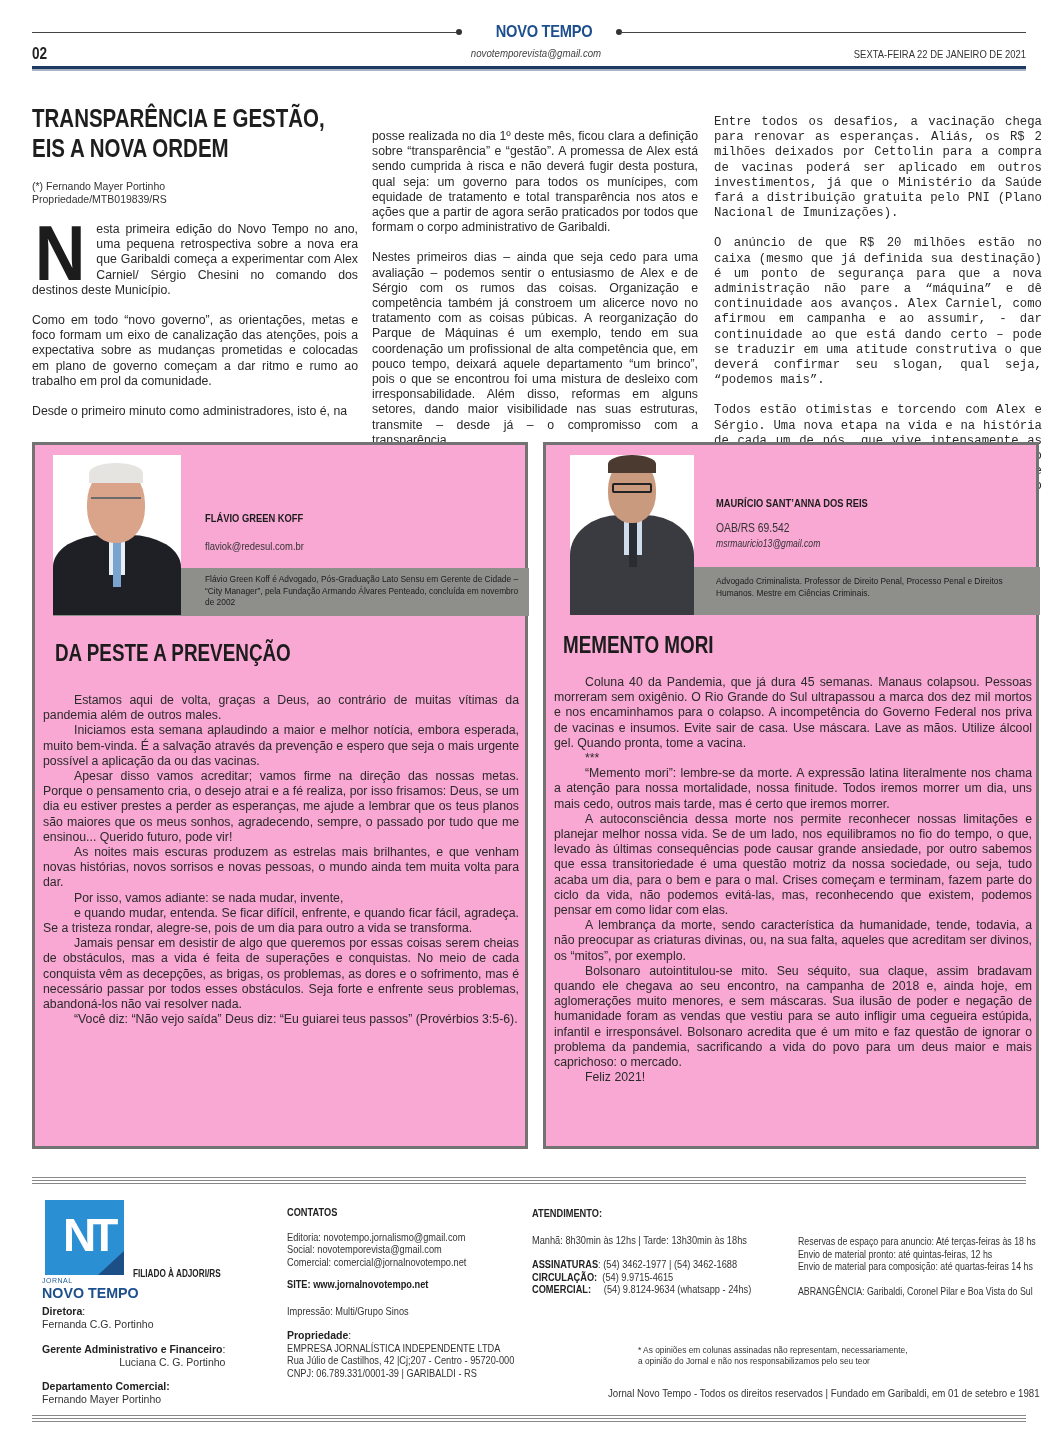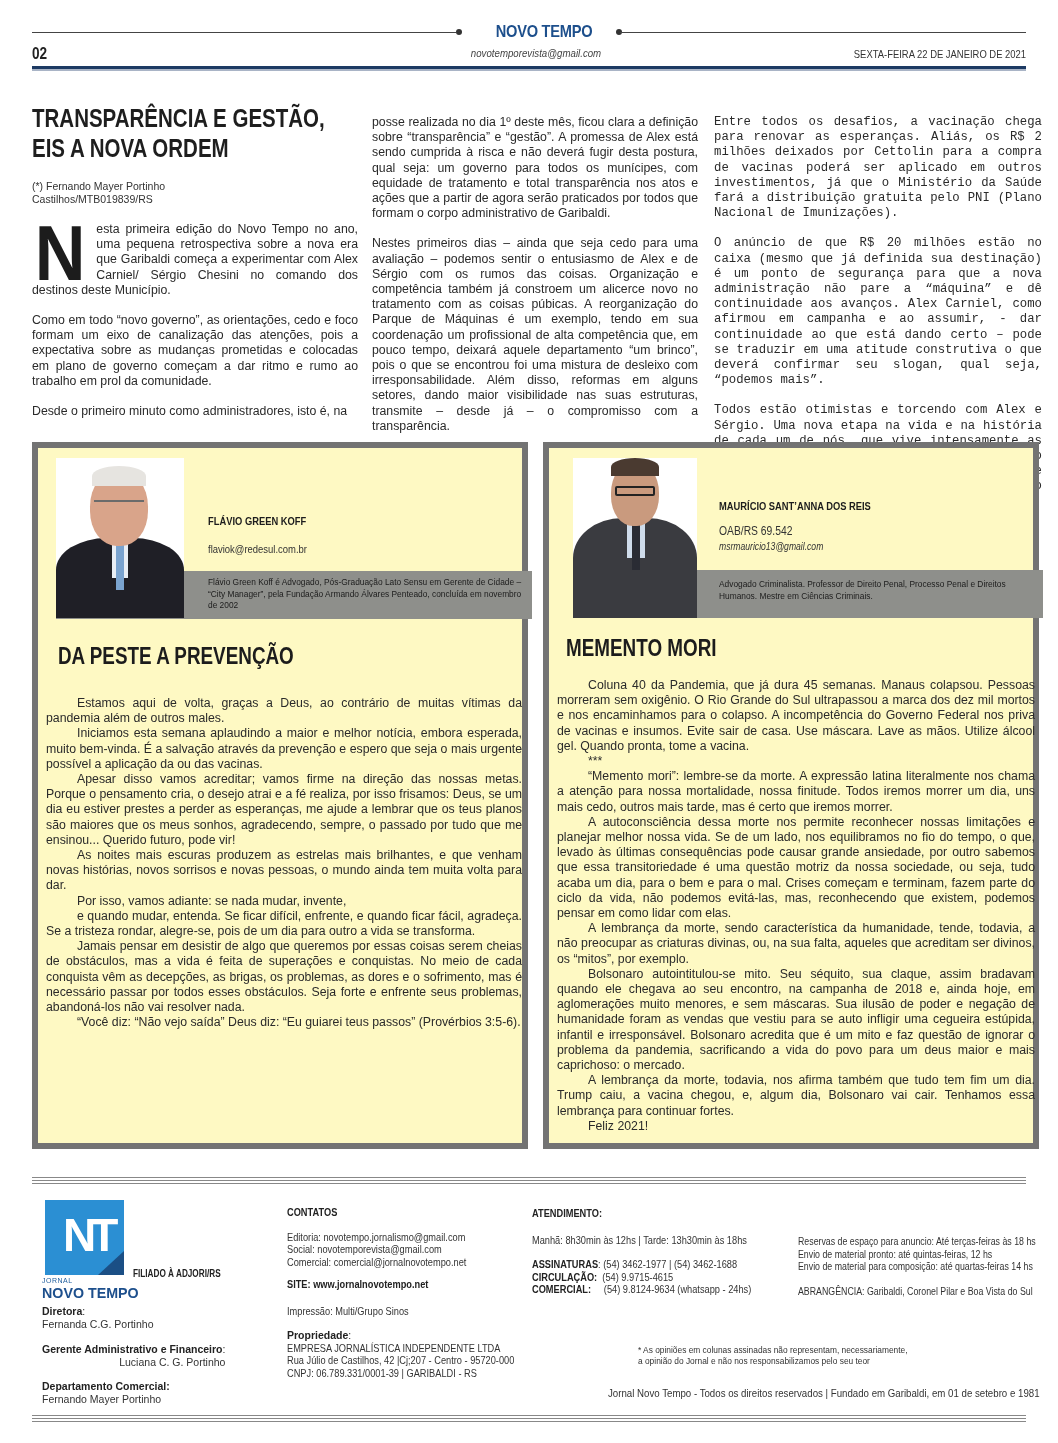--- a/index.html
+++ b/index.html
@@ -20,27 +20,27 @@
   .hdr-rule { position: absolute; top: 66px; left: 32px; width: 994px; height: 3px; background: #1d3a63; }
   .hdr-rule2 { position: absolute; top: 69px; left: 32px; width: 994px; height: 2px; background: #a9b4c6; }
 
   
   .lead-title { position: absolute; left: 32px; top: 103px; width: 320px; font-size: 25px; font-weight: bold; line-height: 30px;
     color: #1e1e1e; transform: scaleX(0.82); transform-origin: left; white-space: nowrap; }
   .lead-byline { position: absolute; left: 32px; top: 180px; font-size: 10.5px; line-height: 13px; color: #333; }
   .col { position: absolute; font-size: 12.3px; line-height: 15.2px; text-align: justify; color: #2a2a2a; }
   .col p { margin-bottom: 15px; }
   .col1 { left: 32px; top: 222px; width: 326px; }
-  .col2 { left: 372px; top: 115px; width: 326px; }
+  .col2 { left: 372px; top: 129px; width: 326px; }
   .col3 { left: 714px; top: 115px; width: 328px; font-family: Liberation Mono, monospace; }
   .dropcap { float: left; font-size: 78px; line-height: 58px; font-weight: bold; margin: 2px 8px 0 0; color: #1c1c1c;
     font-family: "Liberation Sans", sans-serif; transform: scaleX(0.9); }
 
   
-  .box { position: absolute; border: 6px solid #737373; background: #fef9c3; }
+  .box { position: absolute; border: 3px solid #737373; background: #f9a8d4; }
   .box.left { left: 32px; top: 442px; width: 496px; height: 707px; }
   .box.right { left: 543px; top: 442px; width: 496px; height: 707px; }
   .photo { position: absolute; background: #fff; overflow: hidden; }
   .box.left .photo { left: 18px; top: 10px; width: 128px; height: 160px; }
   .box.right .photo { left: 24px; top: 10px; width: 124px; height: 160px; }
   .bio-band { position: absolute; height: 48px; background: #8e8f8b; }
   .box.left .bio-band { left: 18px; top: 123px; width: 476px; }
   .box.right .bio-band { left: 24px; top: 122px; width: 470px; }
   .bio-band-text { position: absolute; font-size: 9.5px; line-height: 11.6px; color: #1c1c1c; transform: scaleX(0.88); transform-origin: left; }
   .box.left .bio-band-text { left: 170px; top: 128px; width: 360px; }
@@ -88,26 +88,26 @@
 <div class="hdr-date">SEXTA-FEIRA 22 DE JANEIRO DE 2021</div>
 <div class="hdr-rule"></div>
 <div class="hdr-rule2"></div>
 
 <h1 class="lead-title">
   <span>TRANSPARÊNCIA E GESTÃO,</span><br>
   <span>EIS A NOVA ORDEM</span>
 </h1>
 <div class="lead-byline">
   <div>(*) Fernando Mayer Portinho</div>
-  <div>Castilhos/MTB019839/RS</div>
+  <div>Propriedade/MTB019839/RS</div>
 </div>
 
 <div class="col col1">
   <p><span class="dropcap">N</span><span>esta primeira edição do Novo Tempo no ano, uma pequena retrospectiva sobre a nova era que Garibaldi começa a experimentar com Alex Carniel/ Sérgio Chesini no comando dos destinos deste Município.</span></p>
-  <p>Como em todo “novo governo”, as orientações, cedo e foco formam um eixo de canalização das atenções, pois a expectativa sobre as mudanças prometidas e colocadas em plano de governo começam a dar ritmo e rumo ao trabalho em prol da comunidade.</p>
+  <p>Como em todo “novo governo”, as orientações, metas e foco formam um eixo de canalização das atenções, pois a expectativa sobre as mudanças prometidas e colocadas em plano de governo começam a dar ritmo e rumo ao trabalho em prol da comunidade.</p>
   <p>Desde o primeiro minuto como administradores, isto é, na</p>
 </div>
 <div class="col col2">
   <p>posse realizada no dia 1º deste mês, ficou clara a definição sobre “transparência” e “gestão”. A promessa de Alex está sendo cumprida à risca e não deverá fugir desta postura, qual seja: um governo para todos os munícipes, com equidade de tratamento e total transparência nos atos e ações que a partir de agora serão praticados por todos que formam o corpo administrativo de Garibaldi.</p>
   <p>Nestes primeiros dias – ainda que seja cedo para uma avaliação – podemos sentir o entusiasmo de Alex e de Sérgio com os rumos das coisas. Organização e competência também já constroem um alicerce novo no tratamento com as coisas púbicas. A reorganização do Parque de Máquinas é um exemplo, tendo em sua coordenação um profissional de alta competência que, em pouco tempo, deixará aquele departamento “um brinco”, pois o que se encontrou foi uma mistura de desleixo com irresponsabilidade. Além disso, reformas em alguns setores, dando maior visibilidade nas suas estruturas, transmite – desde já – o compromisso com a transparência.</p>
 </div>
 <div class="col col3">
   <p>Entre todos os desafios, a vacinação chega para renovar as esperanças. Aliás, os R$ 2 milhões deixados por Cettolin para a compra de vacinas poderá ser aplicado em outros investimentos, já que o Ministério da Saúde fará a distribuição gratuita pelo PNI (Plano Nacional de Imunizações).</p>
   <p>O anúncio de que R$ 20 milhões estão no caixa (mesmo que já definida sua destinação) é um ponto de segurança para que a nova administração não pare a “máquina” e dê continuidade aos avanços. Alex Carniel, como afirmou em campanha e ao assumir, - dar continuidade ao que está dando certo – pode se traduzir em uma atitude construtiva o que deverá confirmar seu slogan, qual seja, “podemos mais”.</p>
   <p>Todos estão otimistas e torcendo com Alex e Sérgio. Uma nova etapa na vida e na história de cada um de nós, que vive intensamente as alegrias e desafios deste Município próspero e feliz. Agora, todos têm que se unir e participar dos avanços que, certamente, vão continuar acontecendo.</p>
@@ -154,21 +154,20 @@
   <div class="author-line author-email-it" style="top:93px">msrmauricio13@gmail.com</div>
   <div class="bio-band-text">Advogado Criminalista. Professor de Direito Penal, Processo Penal e Direitos Humanos. Mestre em Ciências Criminais.</div>
   <h2 class="col-title">MEMENTO MORI</h2>
   <div class="col-body">
     <p>Coluna 40 da Pandemia, que já dura 45 semanas. Manaus colapsou. Pessoas morreram sem oxigênio. O Rio Grande do Sul ultrapassou a marca dos dez mil mortos e nos encaminhamos para o colapso. A incompetência do Governo Federal nos priva de vacinas e insumos. Evite sair de casa. Use máscara. Lave as mãos. Utilize álcool gel. Quando pronta, tome a vacina.</p>
     <p>***</p>
     <p>“Memento mori”: lembre-se da morte. A expressão latina literalmente nos chama a atenção para nossa mortalidade, nossa finitude. Todos iremos morrer um dia, uns mais cedo, outros mais tarde, mas é certo que iremos morrer.</p>
     <p>A autoconsciência dessa morte nos permite reconhecer nossas limitações e planejar melhor nossa vida. Se de um lado, nos equilibramos no fio do tempo, o que, levado às últimas consequências pode causar grande ansiedade, por outro sabemos que essa transitoriedade é uma questão motriz da nossa sociedade, ou seja, tudo acaba um dia, para o bem e para o mal. Crises começam e terminam, fazem parte do ciclo da vida, não podemos evitá-las, mas, reconhecendo que existem, podemos pensar em como lidar com elas.</p>
     <p>A lembrança da morte, sendo característica da humanidade, tende, todavia, a não preocupar as criaturas divinas, ou, na sua falta, aqueles que acreditam ser divinos, os “mitos”, por exemplo.</p>
     <p>Bolsonaro autointitulou-se mito. Seu séquito, sua claque, assim bradavam quando ele chegava ao seu encontro, na campanha de 2018 e, ainda hoje, em aglomerações muito menores, e sem máscaras. Sua ilusão de poder e negação de humanidade foram as vendas que vestiu para se auto infligir uma cegueira estúpida, infantil e irresponsável. Bolsonaro acredita que é um mito e faz questão de ignorar o problema da pandemia, sacrificando a vida do povo para um deus maior e mais caprichoso: o mercado.</p>
-    <p>A lembrança da morte, todavia, nos afirma também que tudo tem fim um dia. Trump caiu, a vacina chegou, e, algum dia, Bolsonaro vai cair. Tenhamos essa lembrança para continuar fortes.</p>
     <p>Feliz 2021!</p>
   </div>
 </div>
 
 <div class="ftr-rule" style="top:1177px"></div>
 <div class="ftr-rule" style="top:1180px"></div>
 <div class="ftr-rule" style="top:1183px"></div>
 
 <div class="logo">
   <span class="logo-text">NT</span>

